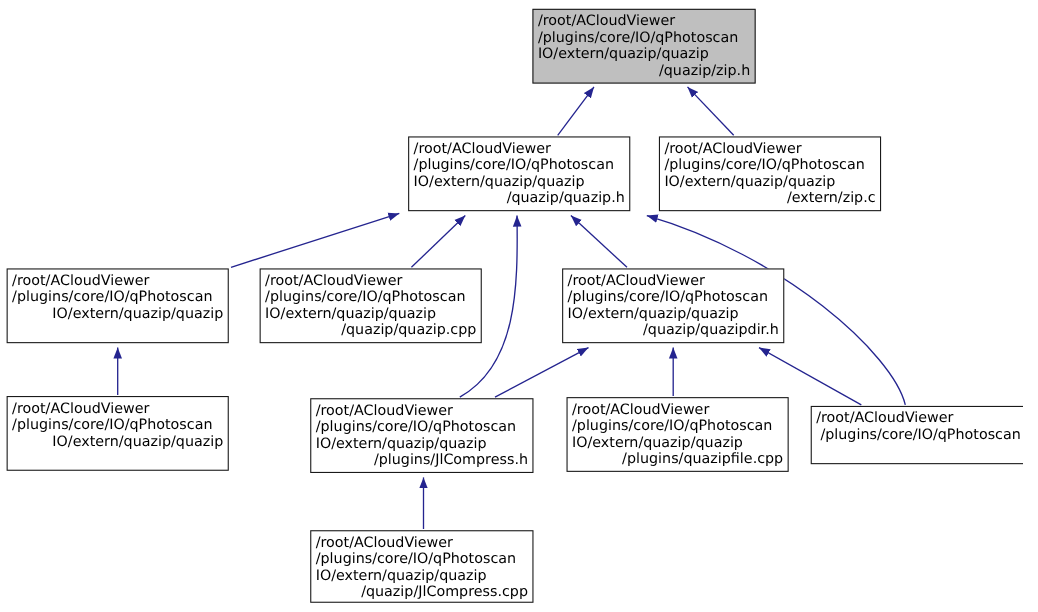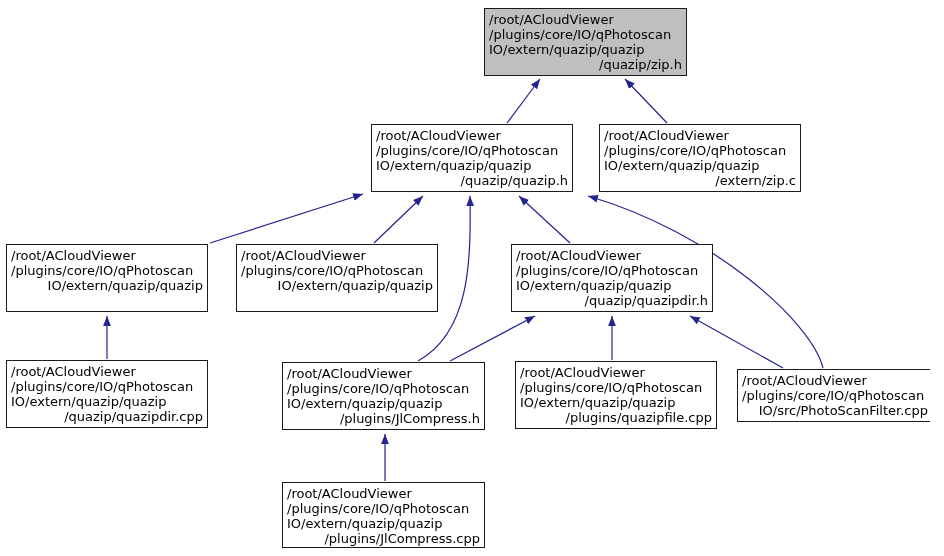--- a/index.html
+++ b/index.html
@@ -88,56 +88,55 @@
   <div id="n-quazipdir-h" class="node">
     <span class="ln">/root/ACloudViewer</span>
     <span class="ln">/plugins/core/IO/qPhotoscan</span>
     <span class="ln">IO/extern/quazip/quazip</span>
   </div>
 
   <div id="n-quazip-cpp" class="node">
     <span class="ln">/root/ACloudViewer</span>
     <span class="ln">/plugins/core/IO/qPhotoscan</span>
     <span class="ln">IO/extern/quazip/quazip</span>
+    <span class="ln">/quazip/quazip.cpp</span>
   </div>
 
   <div id="n-quazipfile-h" class="node">
     <span class="ln">/root/ACloudViewer</span>
     <span class="ln">/plugins/core/IO/qPhotoscan</span>
     <span class="ln">IO/extern/quazip/quazip</span>
     <span class="ln">/quazip/quazipdir.h</span>
   </div>
 
   <div id="n-quazipdir-cpp" class="node">
     <span class="ln">/root/ACloudViewer</span>
     <span class="ln">/plugins/core/IO/qPhotoscan</span>
     <span class="ln">IO/extern/quazip/quazip</span>
-    <span class="ln">/quazip/quazipdir.cpp</span>
   </div>
 
   <div id="n-jlcompress-h" class="node">
     <span class="ln">/root/ACloudViewer</span>
     <span class="ln">/plugins/core/IO/qPhotoscan</span>
     <span class="ln">IO/extern/quazip/quazip</span>
     <span class="ln">/plugins/JlCompress.h</span>
   </div>
 
   <div id="n-quazipfile-cpp" class="node">
     <span class="ln">/root/ACloudViewer</span>
     <span class="ln">/plugins/core/IO/qPhotoscan</span>
     <span class="ln">IO/extern/quazip/quazip</span>
     <span class="ln">/plugins/quazipfile.cpp</span>
   </div>
 
   <div id="n-photoscan-cpp" class="node">
     <span class="ln">/root/ACloudViewer</span>
     <span class="ln">/plugins/core/IO/qPhotoscan</span>
-    <span class="ln">IO/src/PhotoScanFilter.cpp</span>
   </div>
 
   <div id="n-jlcompress-cpp" class="node">
     <span class="ln">/root/ACloudViewer</span>
     <span class="ln">/plugins/core/IO/qPhotoscan</span>
     <span class="ln">IO/extern/quazip/quazip</span>
-    <span class="ln">/plugins/JlCompress.cpp</span>
+    <span class="ln">/quazip/JlCompress.cpp</span>
   </div>
 
 </div>
 
 </body></html>

